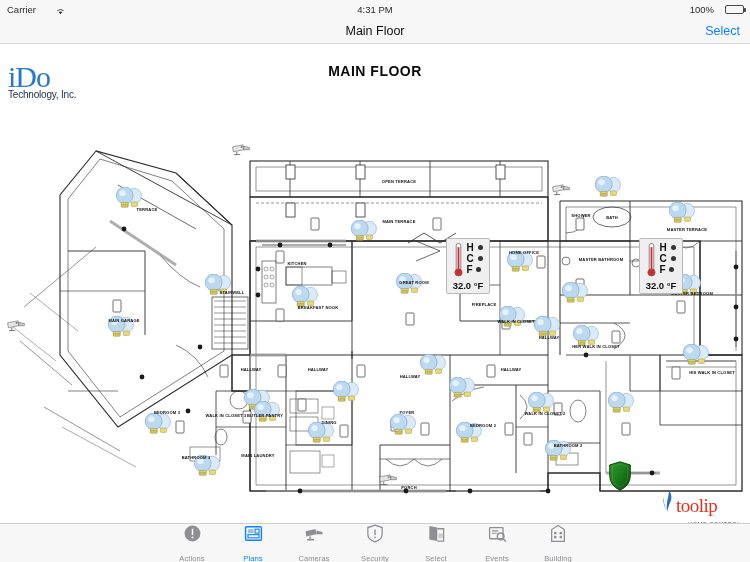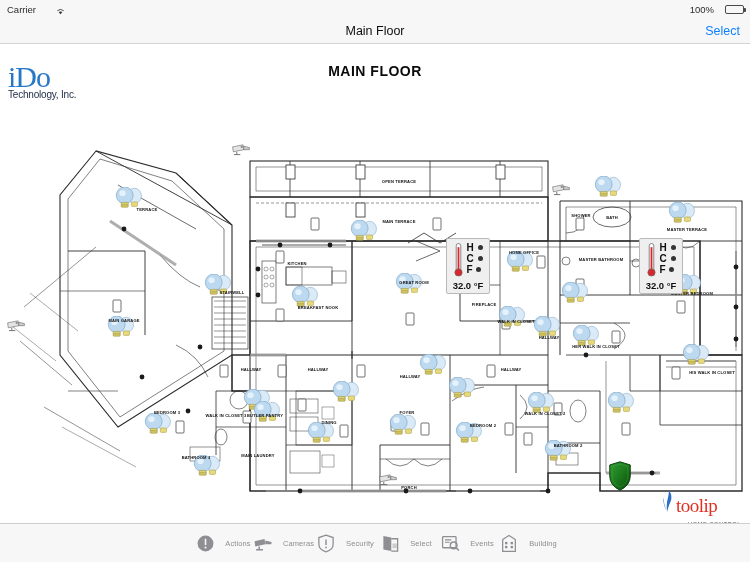--- a/index.html
+++ b/index.html
@@ -106,22 +106,22 @@
   .dot { width: 5px; height: 5px; border-radius: 50%; background: #333; }
   .thermo-temp { font-size: 9.5px; font-weight: bold; color: #101010; margin-top: 1px; }
 
   
   .tabbar {
     position: absolute; left: 0; bottom: 0; width: 750px; height: 39px;
     background: #f7f7f7; border-top: 1px solid #cfcfcf;
     display: flex; justify-content: center; align-items: center; gap: 0px;
   }
   .tab {
-    width: 61px; height: 39px; display: flex; flex-direction: row;
-    align-items: center; justify-content: center; gap: 9px;
+    width: 61px; height: 39px; display: flex; flex-direction: column;
+    align-items: center; justify-content: space-between; gap: 9px;
     color: #8e8e93; cursor: pointer;
   }
   .tab.active { color: #1080ff; }
   .tab .ticon { width: 22px; height: 20px; display: flex; align-items: center; justify-content: center; }
   .tab .tlabel { font-size: 7.5px; letter-spacing: .1px; }
   .tabs-wrap { display: flex; gap: 0; }
 </style>
 </head>
 <body>
 
@@ -130,20 +130,21 @@
   <div class="statusbar">
     <div class="sb-left">
       <span>Carrier</span>
       <span class="wifi-ico">
         <svg viewBox="0 0 12 10" width="9" height="8">
           <path d="M6 9.2 L3.6 6.4 Q6 4.6 8.4 6.4 Z" fill="#2b2b2b"></path>
           <path d="M1.8 4.6 Q6 1.2 10.2 4.6" stroke="#2b2b2b" stroke-width="1.1" fill="none"></path>
         </svg>
       </span>
     </div>
+    <div class="sb-center">4:31 PM</div>
     <div class="sb-right">
       <span>100%</span>
       <span class="batt"><span class="batt-fill"></span></span>
     </div>
   </div>
 
   <div class="navbar">
     <div class="nav-title">Main Floor</div>
     <div class="nav-select">Select</div>
   </div>
@@ -846,20 +847,31 @@
         <div class="tab">
           <span class="ticon">
             <svg viewBox="0 0 24 24" width="19" height="19">
               <circle cx="12" cy="12" r="10" fill="currentColor"></circle>
               <rect x="11" y="6" width="2" height="8" fill="#f7f7f7"></rect>
               <circle cx="12" cy="17" r="1.3" fill="#f7f7f7"></circle>
             </svg>
           </span>
      <span class="tlabel">Actions</span>
         </div>
+        <div class="tab active">
+          <span class="ticon">
+            <svg viewBox="0 0 24 24" width="19" height="19">
+              <rect x="2" y="3.5" width="20" height="17" rx="1.5" fill="none" stroke="currentColor" stroke-width="1.8"></rect>
+              <rect x="5" y="6.5" width="7" height="5" fill="currentColor" opacity="0.45"></rect>
+              <rect x="14" y="6.5" width="5" height="5" fill="none" stroke="currentColor" stroke-width="1.4"></rect>
+              <rect x="5" y="13.5" width="14" height="4" fill="none" stroke="currentColor" stroke-width="1.4"></rect>
+            </svg>
+          </span>
+     <span class="tlabel">Plans</span>
+        </div>
         <div class="tab">
           <span class="ticon">
             <svg viewBox="0 0 26 20" width="20" height="17">
               <path d="M2 7 L15 4 L16 11 L3 14 Z" fill="currentColor"></path>
               <path d="M16 6 L24 8 L24 11 L16 11 Z" fill="currentColor"></path>
               <path d="M8 14 L8 18 M4 18 L13 18" stroke="currentColor" stroke-width="2" fill="none"></path>
             </svg>
           </span>
      <span class="tlabel">Cameras</span>
         </div>

